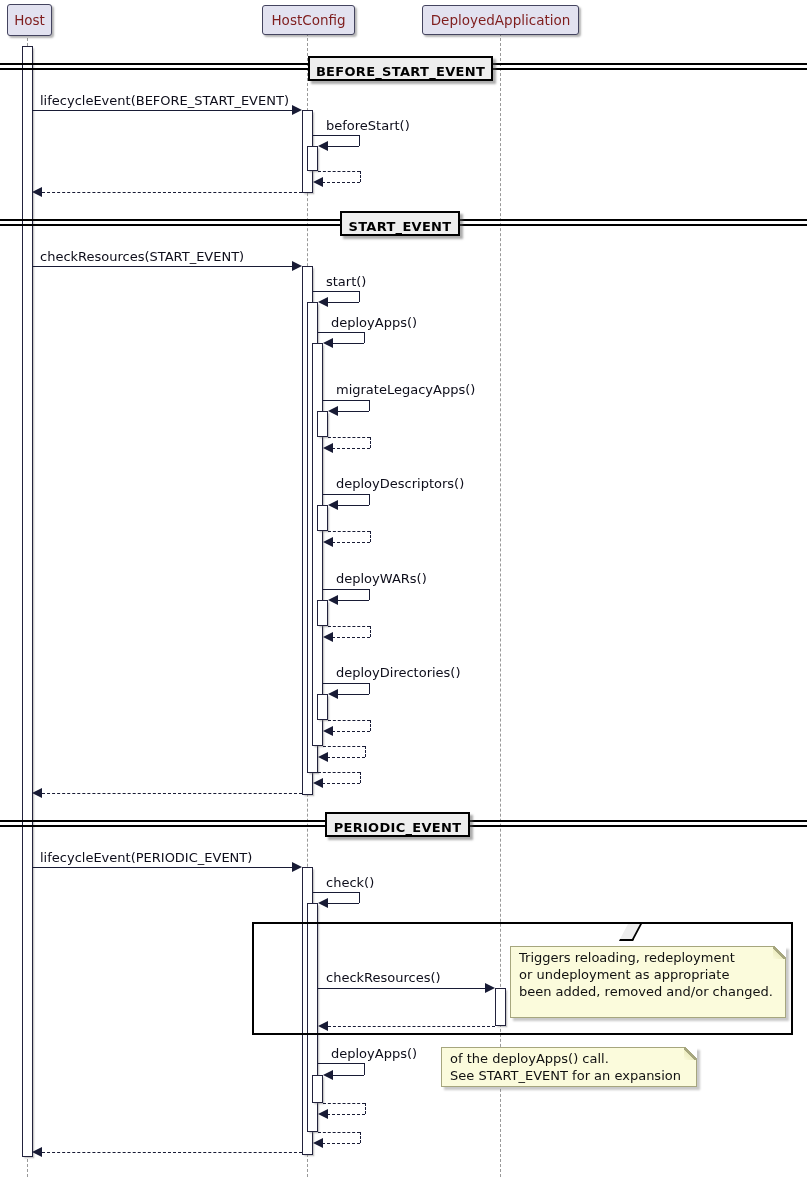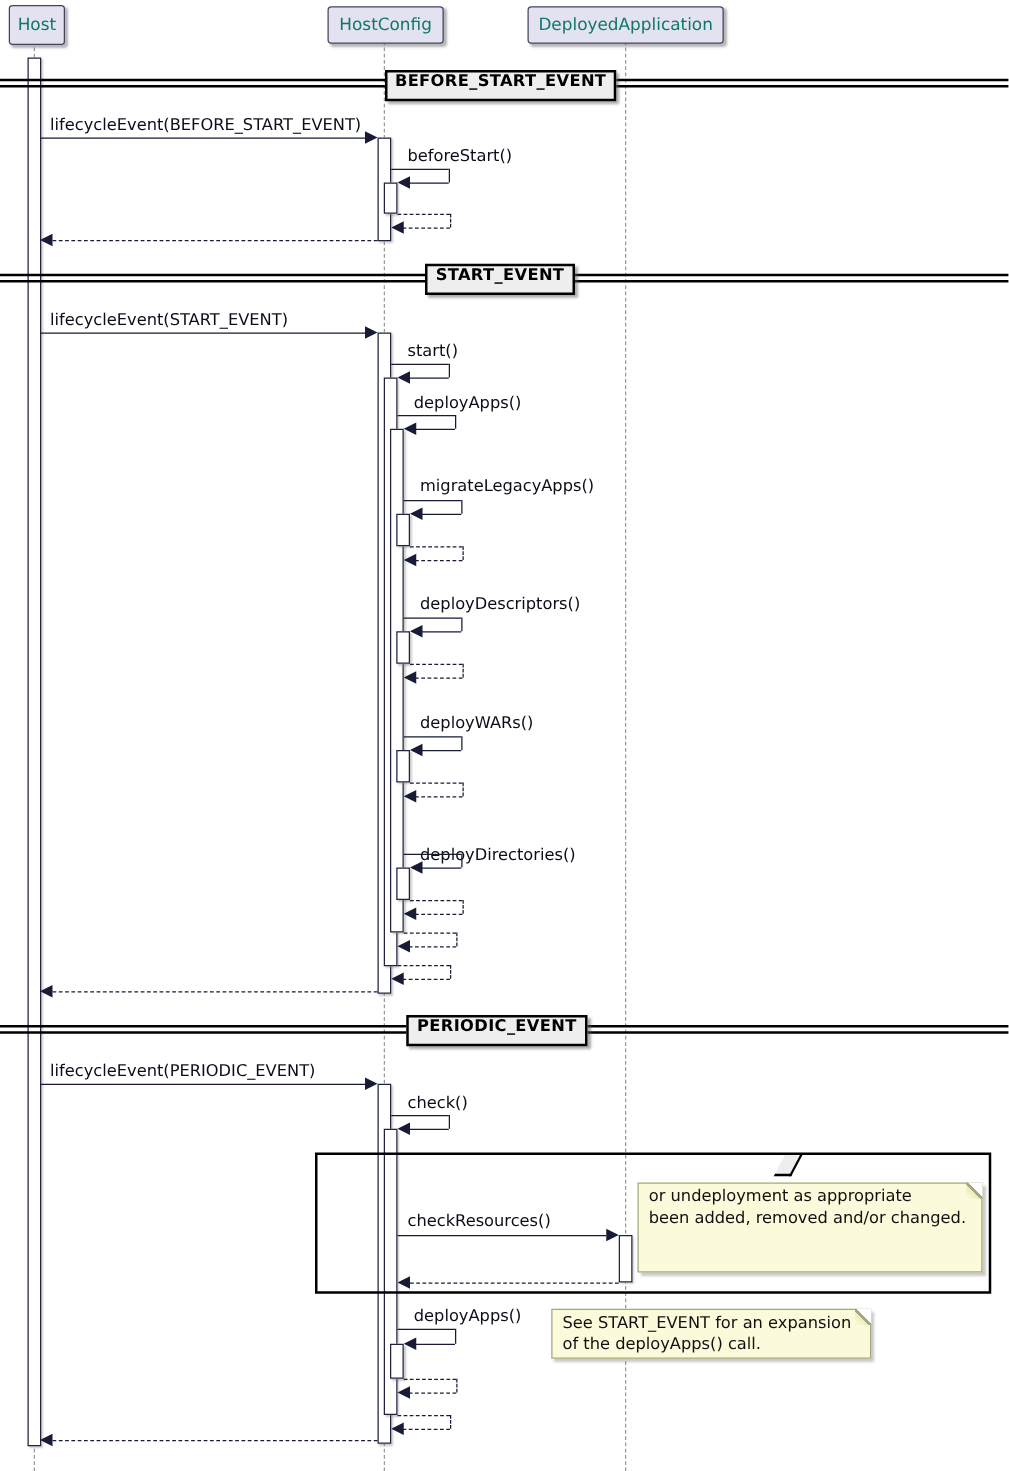--- a/index.html
+++ b/index.html
@@ -7,33 +7,33 @@
     position:relative; width:807px; height:1177px;
     background:#ffffff; overflow:hidden;
     font-family:"DejaVu Sans", sans-serif;
     color:#181B35;
   }
   .participant {
     position:absolute; background:#E2E2F0;
     border:1px solid #44445f; border-radius:3px;
     box-shadow:2px 2px 2px rgba(90,90,90,.45);
     display:flex; align-items:center; justify-content:center;
-    font-size:13.5px; color:#0f766e;
+    font-size:13.5px; color:#7f1d1d;
   }
   .lifeline { position:absolute; width:0; border-left:1px dashed #999999; }
   .activation {
     position:absolute; width:11px; box-sizing:border-box;
     background:#ffffff; border:1px solid #22223c;
     box-shadow:1.5px 1.5px 1.5px rgba(120,120,120,.4);
   }
   .divline { position:absolute; left:0; width:807px; height:0; border-top:2px solid #000; }
   .divlabel {
     position:absolute; background:#EEEEEE; border:2px solid #000;
     box-shadow:2.5px 2.5px 2px rgba(90,90,90,.5);
-    display:flex; align-items:flex-start; justify-content:center;
+    display:flex; align-items:flex-end; justify-content:center;
     font-weight:bold; font-size:13px; letter-spacing:.3px; color:#000;
     box-sizing:border-box;
   }
   .msglabel { position:absolute; font-size:13px; white-space:nowrap; color:#0d0d1a; }
   .lh { position:absolute; height:0; border-top:1px solid #181B35; }
   .lv { position:absolute; width:0; border-left:1px solid #181B35; }
   .lh.d { border-top:1px dashed #181B35; }
   .lv.d { border-left:1px dashed #181B35; }
   .ar, .al { position:absolute; width:0; height:0; border-top:5px solid transparent; border-bottom:5px solid transparent; }
   .ar { border-left:10px solid #181B35; }
@@ -113,21 +113,21 @@
 
   <div class="lh d" style="left:42px; top:192px; width:260px;"></div>
   <div class="al" style="left:32px; top:187px;"></div>
 
   <div class="divline" style="top:219px;"></div>
   <div class="divline" style="top:224px;"></div>
   <div class="divlabel" style="left:340px; top:211px; width:120px; height:25px;">
     <span>START_EVENT</span>
   </div>
 
-  <div class="msglabel" style="left:40px; top:249px;">lifecycleEvent(START_EVENT)</div>
+  <div class="msglabel" style="left:40px; top:249px;">checkResources(START_EVENT)</div>
   <div class="lh" style="left:32px; top:266px; width:262px;"></div>
   <div class="ar" style="left:292px; top:261px;"></div>
 
   <div class="msglabel" style="left:326px; top:274px;">start()</div>
   <div class="lh" style="left:313px; top:291px; width:46px;"></div>
   <div class="lv" style="left:359px; top:291px; height:11px;"></div>
   <div class="lh" style="left:327px; top:302px; width:32px;"></div>
   <div class="al" style="left:318px; top:297px;"></div>
 
   <div class="msglabel" style="left:331px; top:315px;">deployApps()</div>
@@ -162,21 +162,21 @@
   <div class="lh" style="left:323px; top:589px; width:46px;"></div>
   <div class="lv" style="left:369px; top:589px; height:11px;"></div>
   <div class="lh" style="left:337px; top:600px; width:32px;"></div>
   <div class="al" style="left:328px; top:595px;"></div>
 
   <div class="lh d" style="left:328px; top:626px; width:42px;"></div>
   <div class="lv d" style="left:370px; top:626px; height:11px;"></div>
   <div class="lh d" style="left:332px; top:637px; width:38px;"></div>
   <div class="al" style="left:323px; top:632px;"></div>
 
-  <div class="msglabel" style="left:336px; top:665px;margin-top:12px;">deployDirectories()</div>
+  <div class="msglabel" style="left:336px; top:665px;">deployDirectories()</div>
   <div class="lh" style="left:323px; top:683px; width:46px;"></div>
   <div class="lv" style="left:369px; top:683px; height:11px;"></div>
   <div class="lh" style="left:337px; top:694px; width:32px;"></div>
   <div class="al" style="left:328px; top:689px;"></div>
 
   <div class="lh d" style="left:328px; top:720px; width:42px;"></div>
   <div class="lv d" style="left:370px; top:720px; height:11px;"></div>
   <div class="lh d" style="left:332px; top:731px; width:38px;"></div>
   <div class="al" style="left:323px; top:726px;"></div>
 
@@ -214,34 +214,35 @@
 
   <div class="msglabel" style="left:326px; top:970px;">checkResources()</div>
   <div class="lh" style="left:318px; top:988px; width:167px;"></div>
   <div class="ar" style="left:485px; top:983px;"></div>
 
   <div class="lh d" style="left:328px; top:1026px; width:167px;"></div>
   <div class="al" style="left:318px; top:1021px;"></div>
 
   <div class="note" style="left:510px; top:946px; width:276px; height:72px;">
     <div class="fold"></div>
+    <div>Triggers reloading, redeployment</div>
     <div>or undeployment as appropriate</div>
     <div>been added, removed and/or changed.</div>
   </div>
 
   <div class="msglabel" style="left:331px; top:1046px;">deployApps()</div>
   <div class="lh" style="left:318px; top:1063px; width:46px;"></div>
   <div class="lv" style="left:364px; top:1063px; height:12px;"></div>
   <div class="lh" style="left:332px; top:1075px; width:32px;"></div>
   <div class="al" style="left:323px; top:1070px;"></div>
 
   <div class="note" style="left:441px; top:1047px; width:256px; height:40px;">
     <div class="fold"></div>
+    <div>of the deployApps() call.</div>
     <div>See START_EVENT for an expansion</div>
-    <div>of the deployApps() call.</div>
   </div>
 
   <div class="lh d" style="left:323px; top:1103px; width:42px;"></div>
   <div class="lv d" style="left:365px; top:1103px; height:11px;"></div>
   <div class="lh d" style="left:327px; top:1114px; width:38px;"></div>
   <div class="al" style="left:318px; top:1109px;"></div>
 
   <div class="lh d" style="left:318px; top:1132px; width:42px;"></div>
   <div class="lv d" style="left:360px; top:1132px; height:11px;"></div>
   <div class="lh d" style="left:322px; top:1143px; width:38px;"></div>

